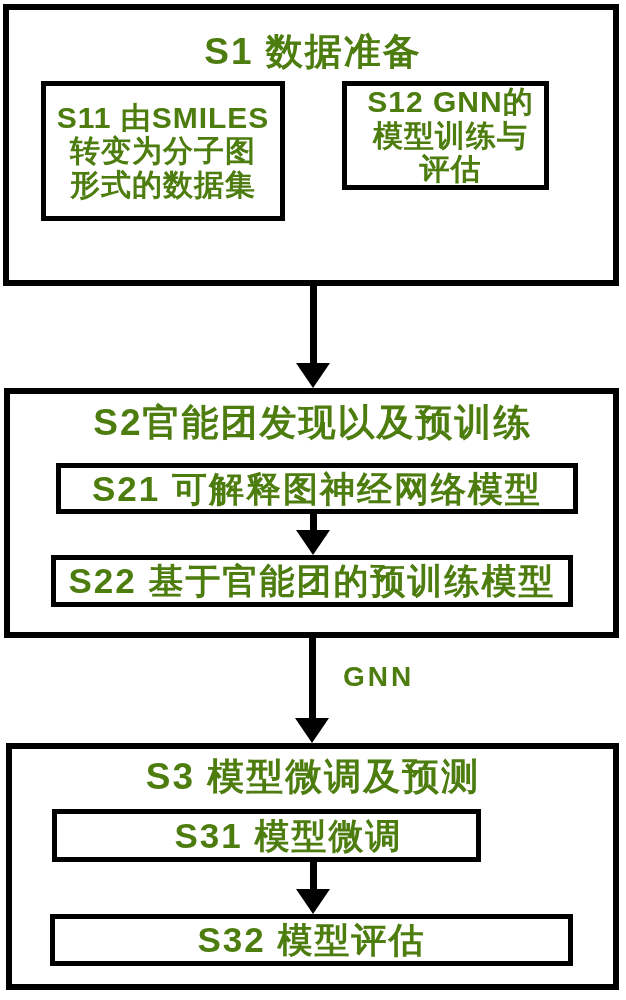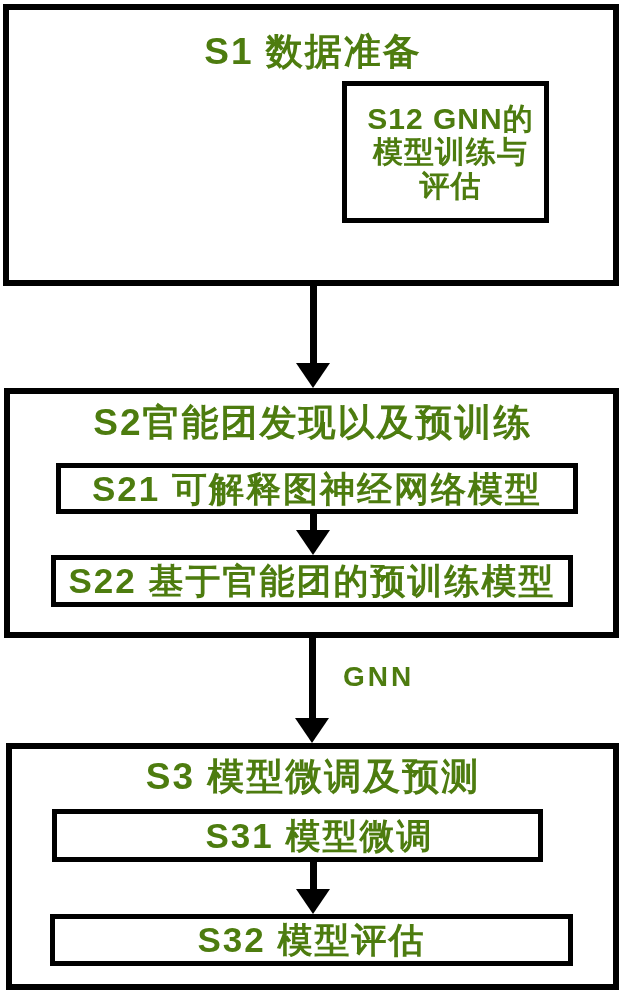--- a/index.html
+++ b/index.html
@@ -68,22 +68,27 @@
   }
 </style>
 </head>
 <body>
 
 <div id="stage">
 
   <div class="box" style="left:3px; top:4px; width:616px; height:282px;"></div>
   <div class="section-title" style="top:27px;">S1 数据准备</div>
 
+  <div class="box inner" style="left:41px; top:81px; width:244px; height:140px;">
+    <div class="inner-text small-text">S11 由SMILES
+转变为分子图
+形式的数据集</div>
+  </div>
 
-  <div class="box inner" style="left:342px; top:81px; width:207px; height:142px;padding-left:10px;">
+  <div class="box inner" style="left:342px; top:81px; width:207px; height:109px;padding-left:10px;">
     <div class="inner-text small-text">S12 GNN的
 模型训练与
 评估</div>
   </div>
 
   <div>
     <div class="arrow-shaft" style="left:310px; top:286px; height:78px;"></div>
     <div class="arrow-head" style="left:296px; top:363px;"></div>
   </div>
 
@@ -105,21 +110,21 @@
 
   <div>
     <div class="arrow-shaft" style="left:309px; top:638px; height:81px;"></div>
     <div class="arrow-head" style="left:295px; top:718px;"></div>
   </div>
   <div class="connector-label" style="left:343px; top:661px;">GNN</div>
 
   <div class="box" style="left:6px; top:743px; width:613px; height:247px;"></div>
   <div class="section-title" style="top:752px;">S3 模型微调及预测</div>
 
-  <div class="box inner" style="left:52px; top:809px; width:491px; height:53px;padding-left:44px;">
+  <div class="box inner" style="left:52px; top:809px; width:429px; height:53px;padding-left:44px;">
     <div class="inner-text wide-text">S31 模型微调</div>
   </div>
 
   <div>
     <div class="arrow-shaft" style="left:310px; top:862px; height:28px;"></div>
     <div class="arrow-head" style="left:296px; top:889px;"></div>
   </div>
 
   <div class="box inner" style="left:50px; top:914px; width:523px; height:52px;justify-content:center;">
     <div class="inner-text wide-text">S32 模型评估</div>

